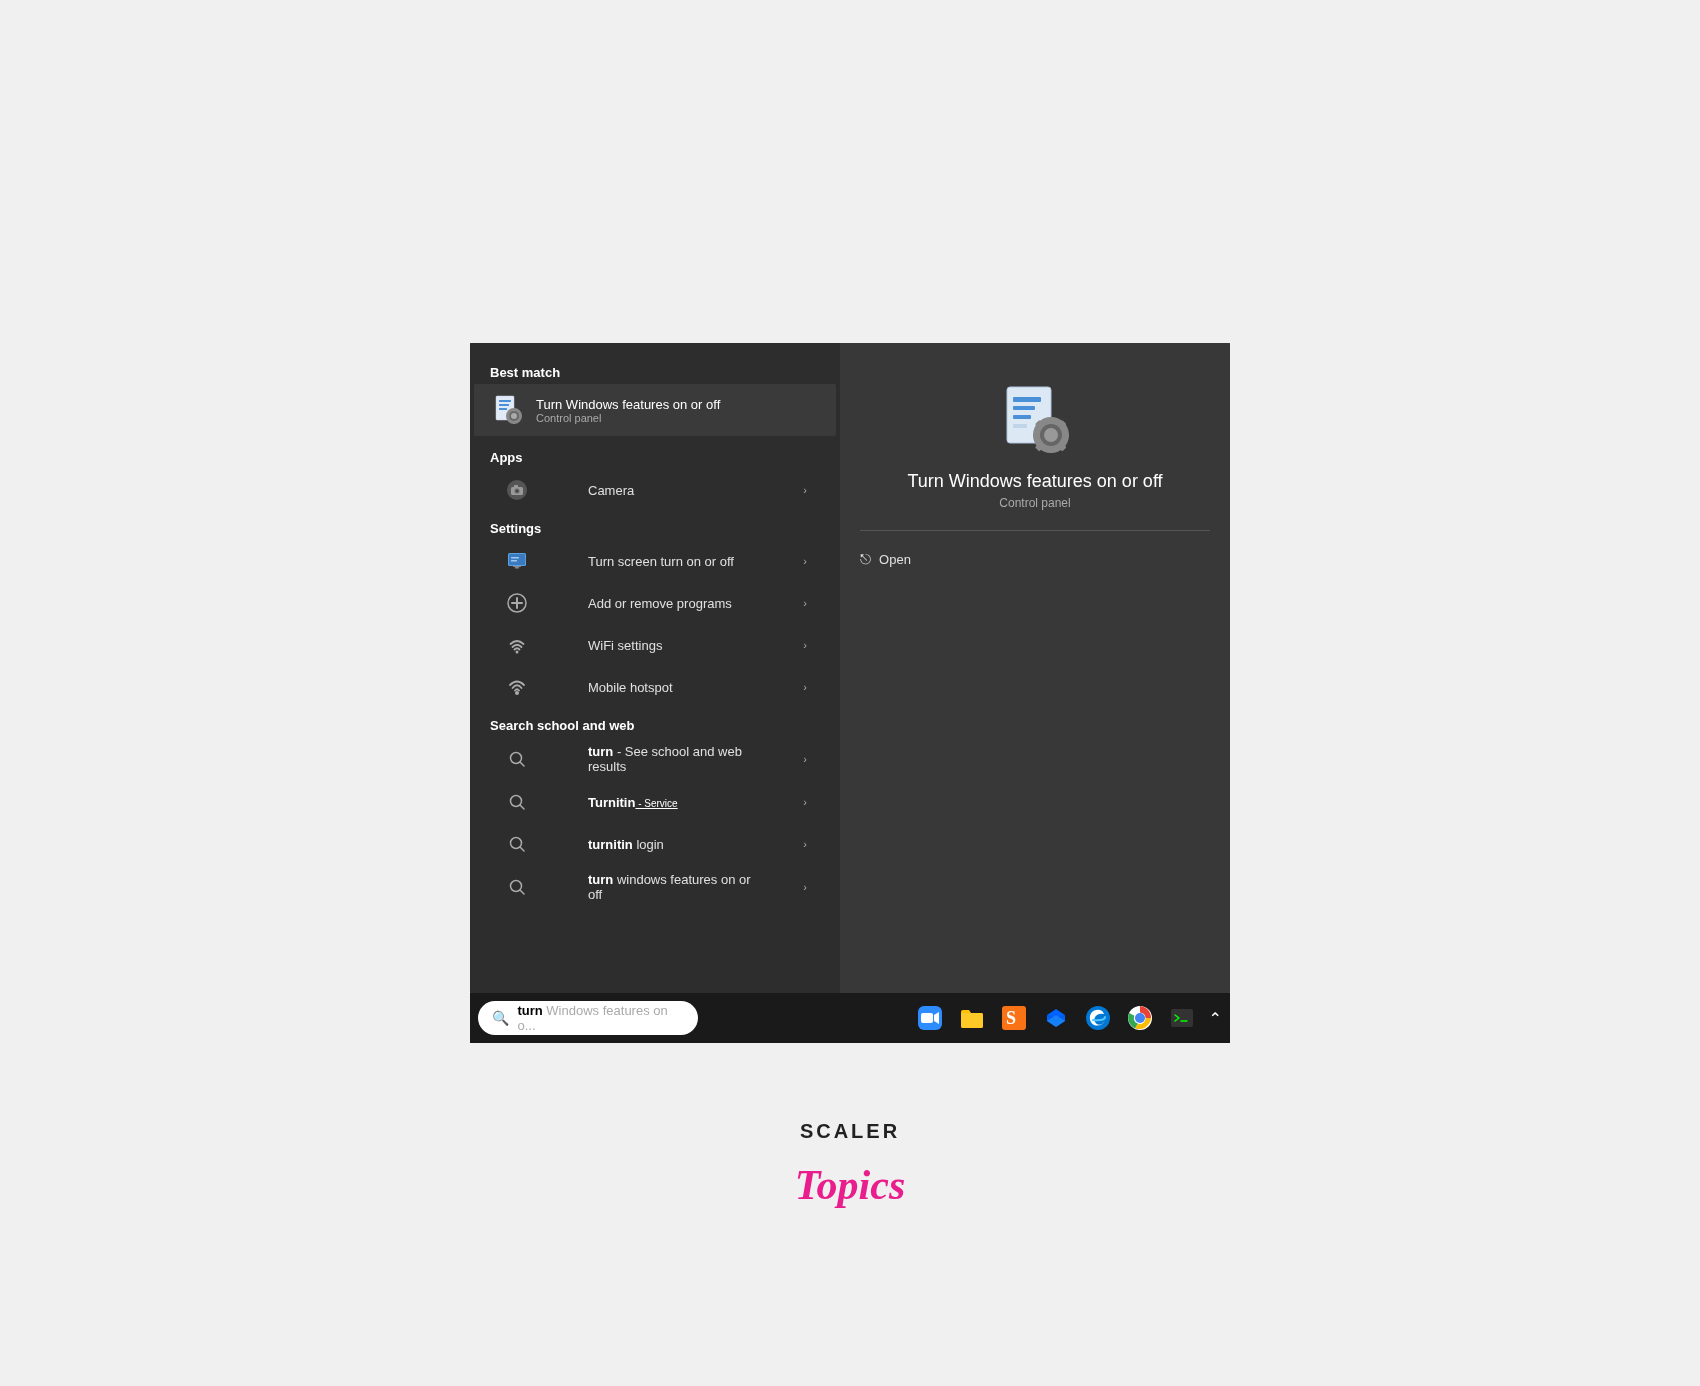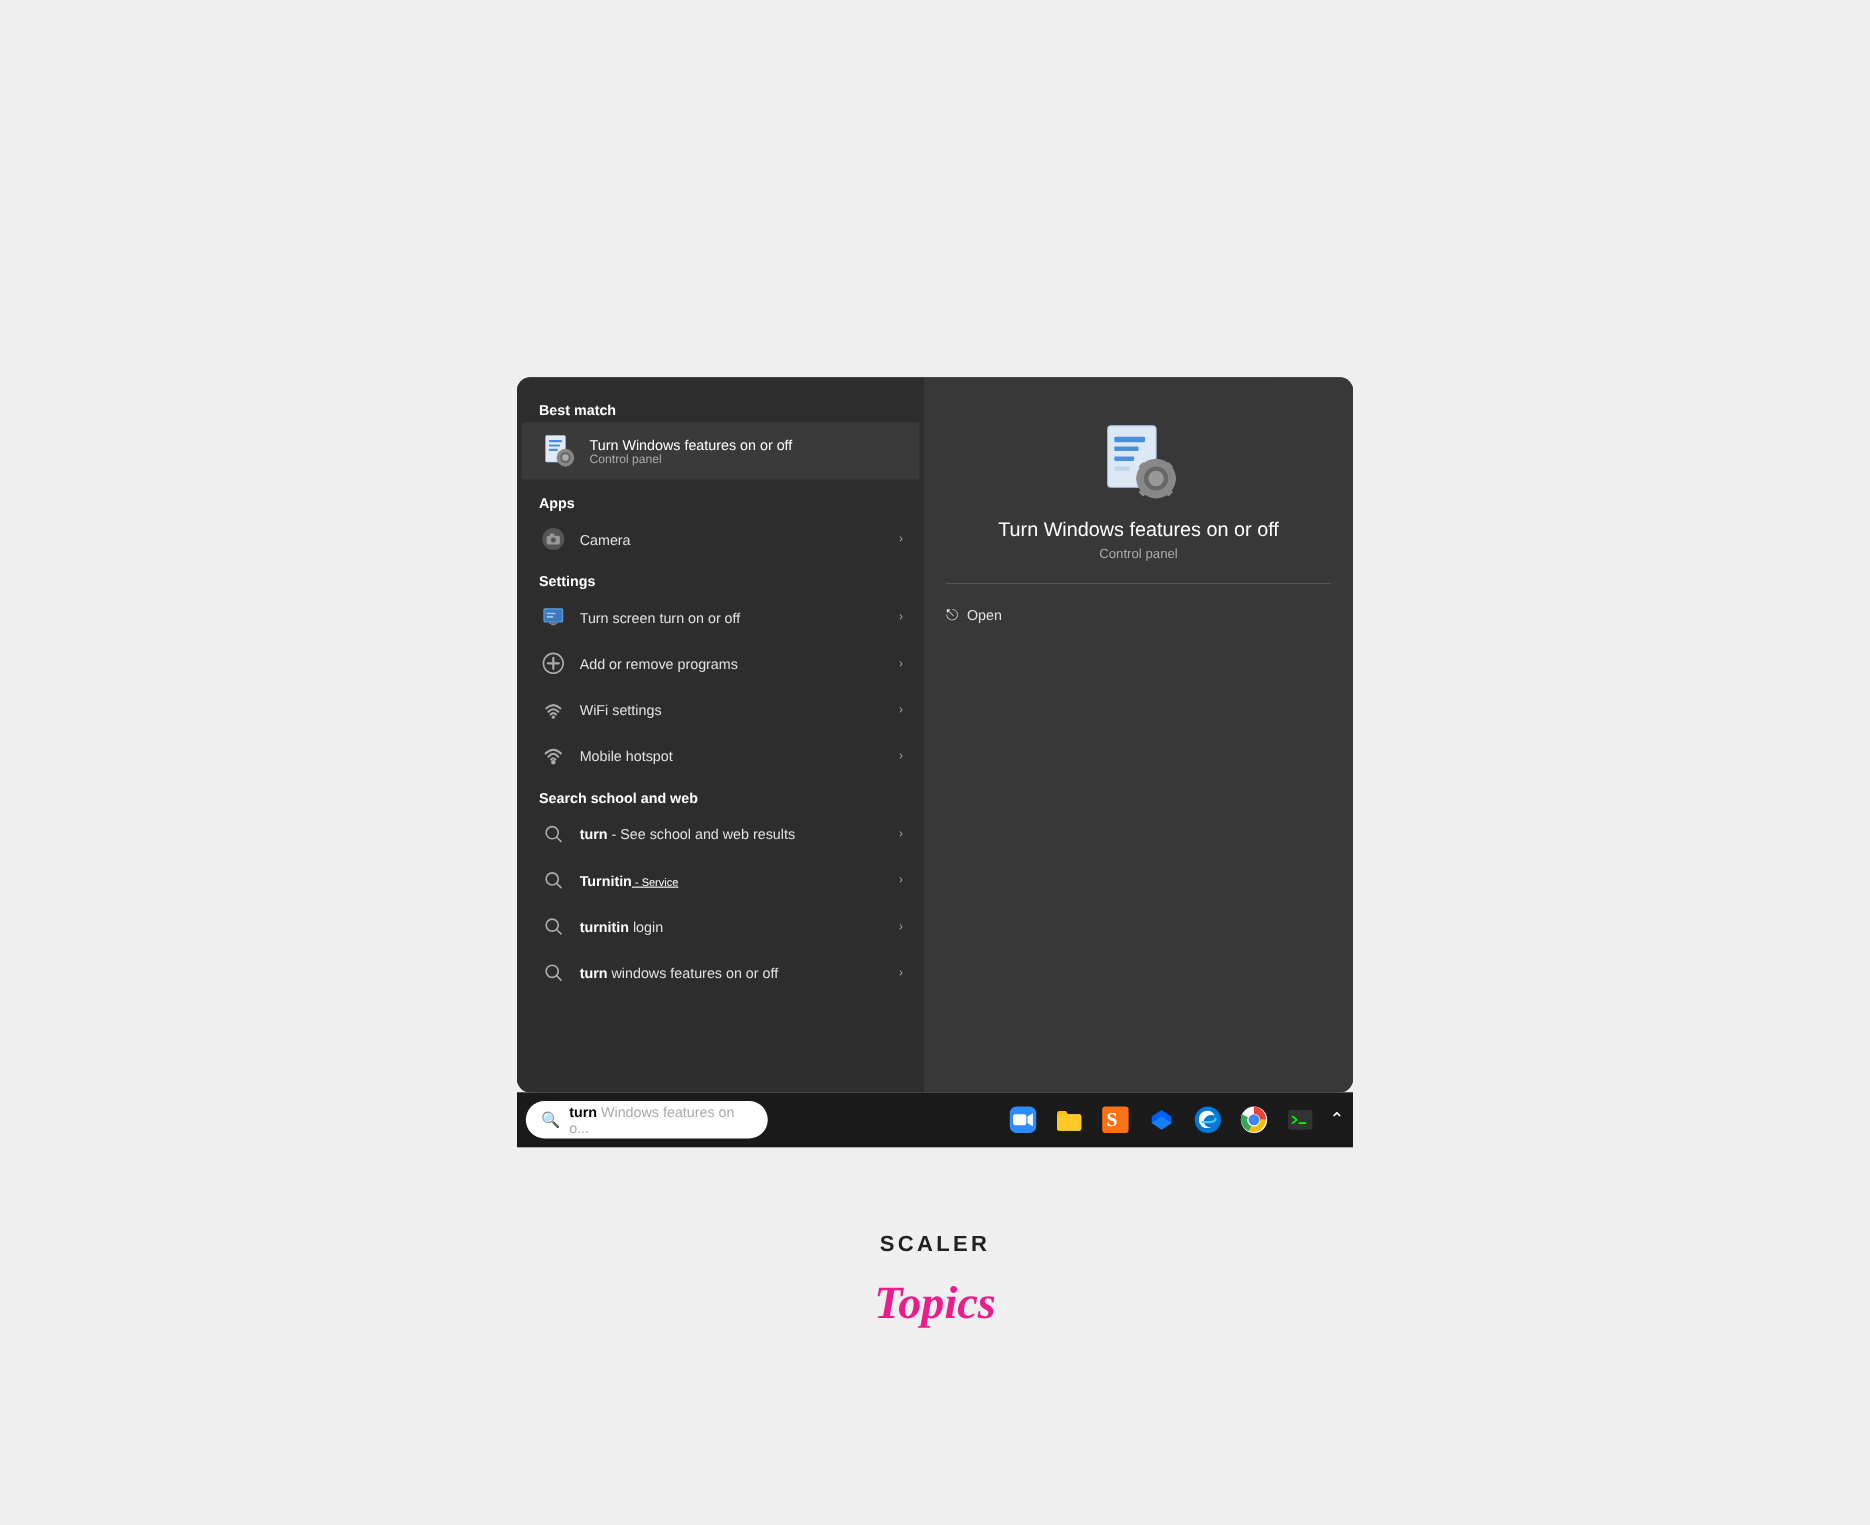--- a/index.html
+++ b/index.html
@@ -22,21 +22,21 @@
 
     
     .search-popup {
       position: absolute;
       top: 0;
       left: 0;
       width: 760px;
       height: 650px;
       background: #2d2d2d;
       display: flex;
-      border-radius: 12px;
+      border-radius: 1px;
       overflow: hidden;
       align-items: flex-end;
     }
 
     
     .left-panel {
       width: 370px;
       height: 100%;
       background: #2d2d2d;
       padding: 16px 0;
@@ -77,23 +77,24 @@
     }
 
     .bm-text { display: flex; flex-direction: column; }
     .bm-title { color: #ffffff; font-size: 13px; font-weight: 400; }
     .bm-subtitle { color: #aaaaaa; font-size: 11px; }
 
     
     .list-item {
       display: flex;
       align-items: center;
-      padding: 7px 19px;
+      padding: 7px 33px;
       cursor: pointer;
       border-radius: 2px;
+      gap: 47px;
     }
 
     .item-icon {
       width: 28px;
       height: 28px;
       margin-right: 10px;
       flex-shrink: 0;
       display: flex;
       align-items: center;
       justify-content: center;

